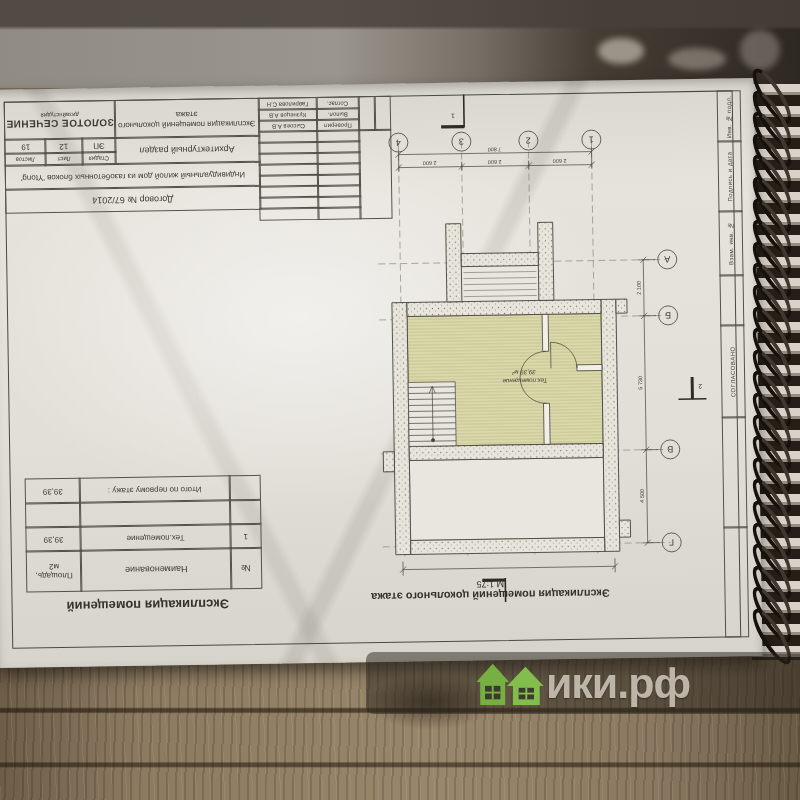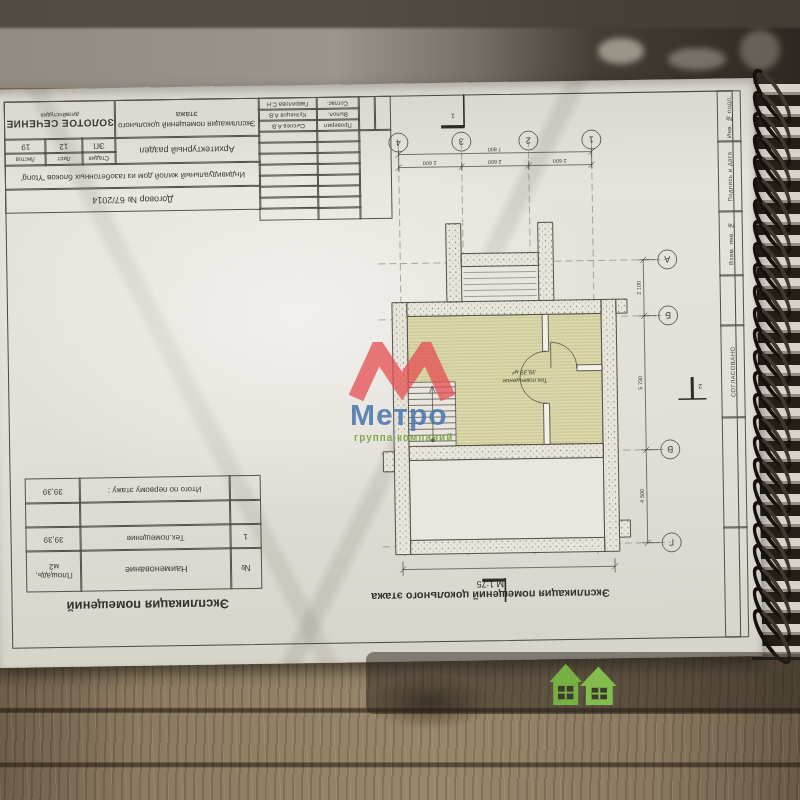--- a/index.html
+++ b/index.html
@@ -395,36 +395,30 @@
       <div class="loop" style="top: 388.8px;"></div>
       <div class="loop" style="top: 410.4px;"></div>
       <div class="loop" style="top: 432px;"></div>
       <div class="loop" style="top: 453.6px;"></div>
       <div class="loop" style="top: 475.2px;"></div>
       <div class="loop" style="top: 496.8px;"></div>
       <div class="loop" style="top: 518.4px;"></div>
       <div class="loop" style="top: 540px;"></div>
     </div>
 
-  <div class="metro">
-    <svg viewBox="0 0 140 60" style="position:absolute;left:0;top:0;width:140px;height:60px;">
-      <path d="M10 56 L32 8 L56 44 L80 8 L102 56" fill="none" stroke="#e5484d" stroke-width="16" opacity="0.82"></path>
-    </svg>
-    <div class="metro-name">Метро</div>
-    <div class="metro-tag">группа компаний</div>
-  </div>
 
   <div class="sitebar">
     <svg viewBox="0 0 74 50" style="width:72px;height:48px;margin:0 -2px;">
       <polygon points="2,24 19,5 36,24" fill="#76b043"></polygon>
       <rect x="6" y="22" width="26" height="26" fill="#76b043"></rect>
       <rect x="11" y="28" width="16" height="14" fill="#3c3a2e"></rect>
       <line x1="19" y1="28" x2="19" y2="42" stroke="#76b043" stroke-width="2"></line>
       <line x1="11" y1="35" x2="27" y2="35" stroke="#76b043" stroke-width="2"></line>
       <polygon points="34,28 53,8 72,28" fill="#82bd4d"></polygon>
       <rect x="40" y="26" width="28" height="22" fill="#82bd4d"></rect>
       <rect x="46" y="30" width="16" height="12" fill="#3c3a2e"></rect>
       <line x1="54" y1="30" x2="54" y2="42" stroke="#82bd4d" stroke-width="2"></line>
       <line x1="46" y1="36" x2="62" y2="36" stroke="#82bd4d" stroke-width="2"></line>
     </svg>
+    <span class="sitetext">ики.рф</span>
   </div>
 
 </div>
 
 </body></html>

